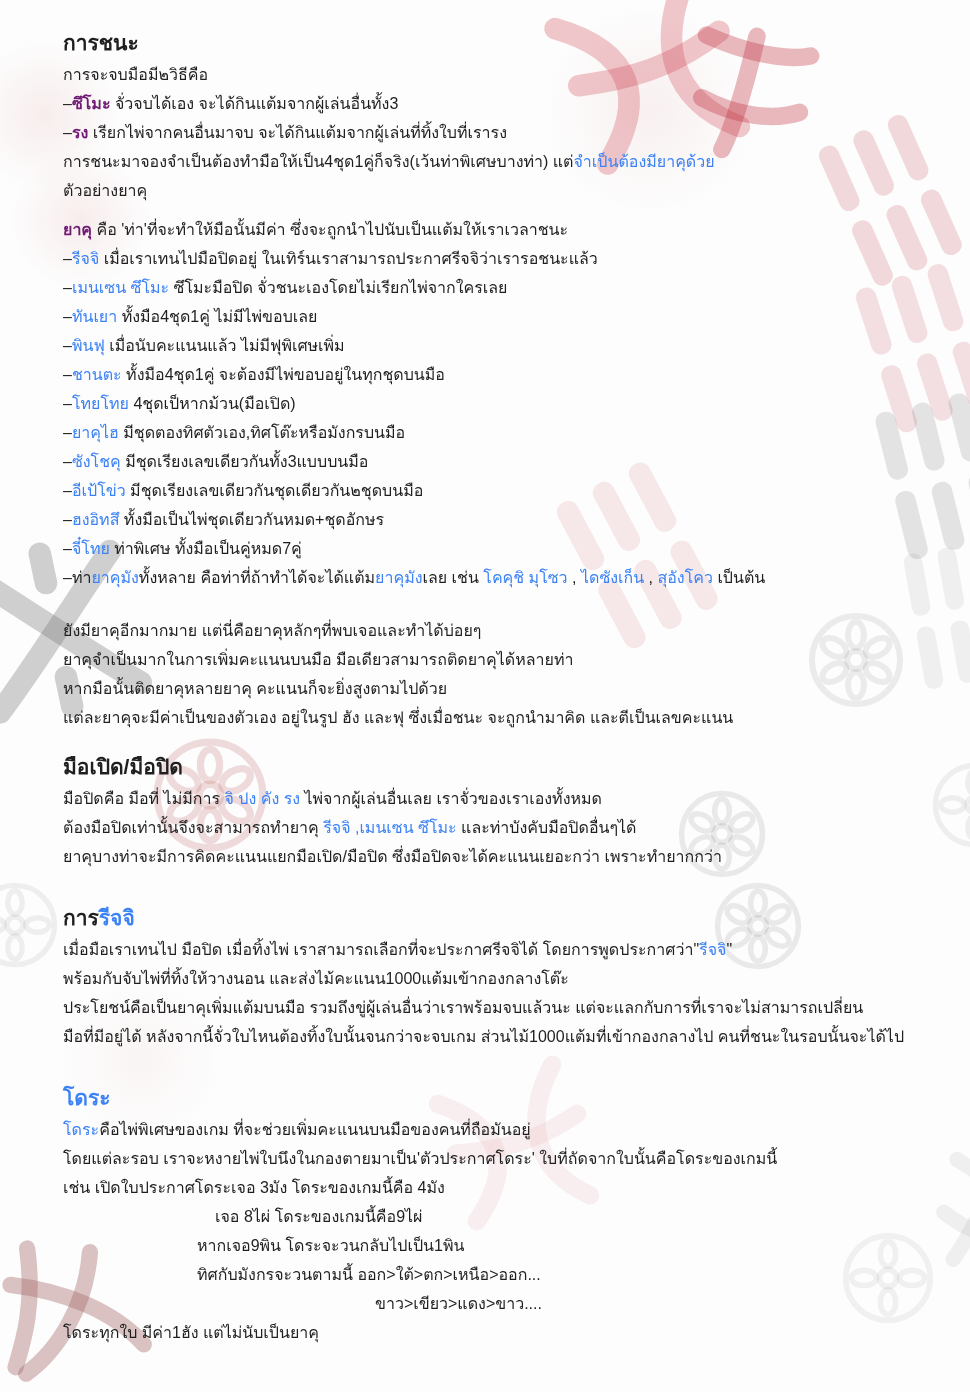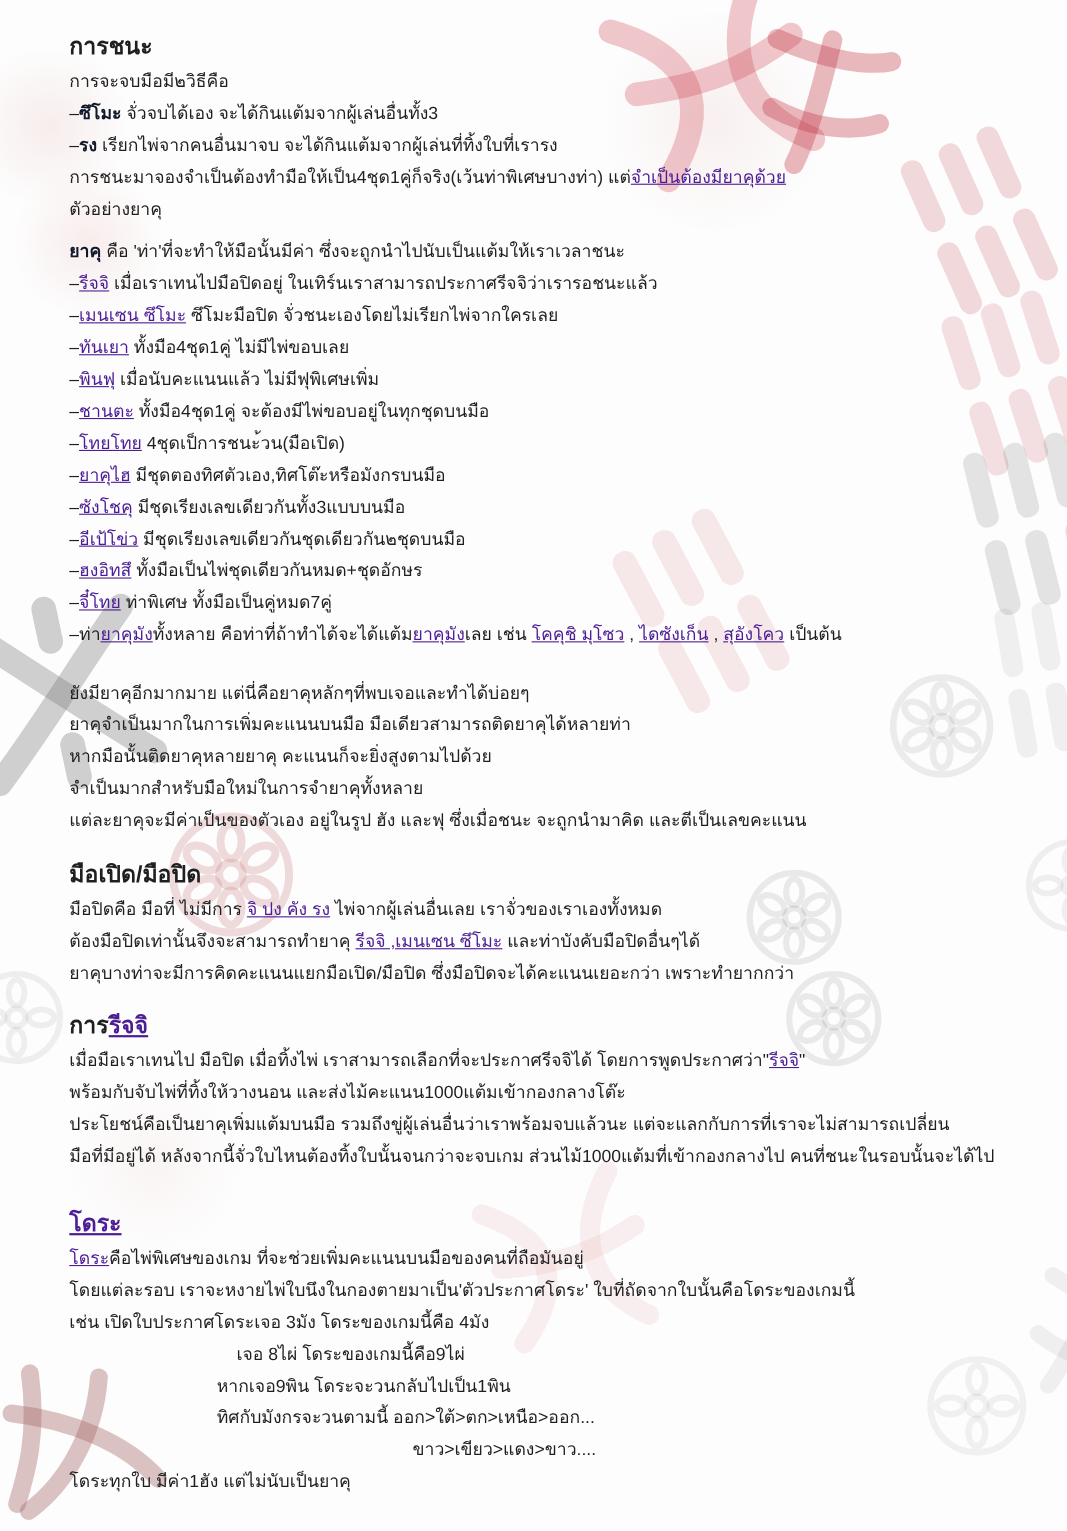--- a/index.html
+++ b/index.html
@@ -44,22 +44,22 @@
   .content{
     position:relative;z-index:1;
     padding:26px 40px 0 63px;
   }
   .line{
     font-size:16px;line-height:29px;white-space:nowrap;
   }
   .line.h1{
     font-size:21px;line-height:34px;font-weight:bold;
   }
-  .red{color:#4c1d95;text-decoration:underline;}
-  .term{color:#0f172a;font-weight:600;}
+  .red{color:#3b82f6;}
+  .term{color:#701a75;font-weight:600;}
 </style>
 </head>
 <body>
 
 <div class="page">
 
   <div class="watermarks">
     <div class="blob b1"></div>
     <div class="blob b2"></div>
     <div class="blob b3"></div>
@@ -284,37 +284,36 @@
       <div class="line"><span>–</span><span class="term">ซึโมะ</span><span> จั่วจบได้เอง  จะได้กินแต้มจากผู้เล่นอื่นทั้ง3</span></div>
       <div class="line"><span>–</span><span class="term">รง</span><span> เรียกไพ่จากคนอื่นมาจบ  จะได้กินแต้มจากผู้เล่นที่ทิ้งใบที่เรารง</span></div>
       <div class="line"><span>การชนะมาจองจำเป็นต้องทำมือให้เป็น4ชุด1คู่ก็จริง(เว้นท่าพิเศษบางท่า)  แต่</span><span class="red">จำเป็นต้องมียาคุด้วย</span></div>
       <div class="line"><span>ตัวอย่างยาคุ</span></div>
       <div class="line" style="margin-top: 10px;"><span class="term">ยาคุ</span><span> คือ  'ท่า'ที่จะทำให้มือนั้นมีค่า  ซึ่งจะถูกนำไปนับเป็นแต้มให้เราเวลาชนะ</span></div>
       <div class="line"><span>–</span><span class="red">รีจจิ</span><span> เมื่อเราเทนไปมือปิดอยู่  ในเทิร์นเราสามารถประกาศรีจจิว่าเรารอชนะแล้ว</span></div>
       <div class="line"><span>–</span><span class="red">เมนเซน ซึโมะ</span><span> ซึโมะมือปิด  จั่วชนะเองโดยไม่เรียกไพ่จากใครเลย</span></div>
       <div class="line"><span>–</span><span class="red">ทันเยา</span><span> ทั้งมือ4ชุด1คู่  ไม่มีไพ่ขอบเลย</span></div>
       <div class="line"><span>–</span><span class="red">พินฟุ</span><span> เมื่อนับคะแนนแล้ว  ไม่มีฟุพิเศษเพิ่ม</span></div>
       <div class="line"><span>–</span><span class="red">ชานตะ</span><span> ทั้งมือ4ชุด1คู่  จะต้องมีไพ่ขอบอยู่ในทุกชุดบนมือ</span></div>
-      <div class="line"><span>–</span><span class="red">โทยโทย</span><span>  4ชุดเป็การชนะ้วน(มือเปิด)</span></div>
+      <div class="line"><span>–</span><span class="red">โทยโทย</span><span>  4ชุดเป็หากม้วน(มือเปิด)</span></div>
       <div class="line"><span>–</span><span class="red">ยาคุไฮ</span><span> มีชุดตองทิศตัวเอง,ทิศโต๊ะหรือมังกรบนมือ</span></div>
       <div class="line"><span>–</span><span class="red">ซังโชคุ</span><span> มีชุดเรียงเลขเดียวกันทั้ง3แบบบนมือ</span></div>
       <div class="line"><span>–</span><span class="red">อีเป้โข่ว</span><span> มีชุดเรียงเลขเดียวกันชุดเดียวกัน๒ชุดบนมือ</span></div>
       <div class="line"><span>–</span><span class="red">ฮงอิทสึ</span><span> ทั้งมือเป็นไพ่ชุดเดียวกันหมด+ชุดอักษร</span></div>
       <div class="line"><span>–</span><span class="red">จี๋โทย</span><span> ท่าพิเศษ  ทั้งมือเป็นคู่หมด7คู่</span></div>
       <div class="line"><span>–ท่า</span><span class="red">ยาคุมัง</span><span>ทั้งหลาย  คือท่าที่ถ้าทำได้จะได้แต้ม</span><span class="red">ยาคุมัง</span><span>เลย  เช่น </span><span class="red">โคคุชิ มุโซว</span><span> , </span><span class="red">ไดซังเก็น</span><span> , </span><span class="red">สุอังโคว</span><span> เป็นต้น</span></div>
       <div class="line" style="margin-top: 24px;"><span>ยังมียาคุอีกมากมาย  แต่นี่คือยาคุหลักๆที่พบเจอและทำได้บ่อยๆ</span></div>
       <div class="line"><span>ยาคุจำเป็นมากในการเพิ่มคะแนนบนมือ  มือเดียวสามารถติดยาคุได้หลายท่า</span></div>
       <div class="line"><span>หากมือนั้นติดยาคุหลายยาคุ  คะแนนก็จะยิ่งสูงตามไปด้วย</span></div>
-      <div class="line"><span>จำเป็นมากสำหรับมือใหม่ในการจำยาคุทั้งหลาย</span></div>
       <div class="line"><span>แต่ละยาคุจะมีค่าเป็นของตัวเอง  อยู่ในรูป ฮัง และฟุ  ซึ่งเมื่อชนะ  จะถูกนำมาคิด  และตีเป็นเลขคะแนน</span></div>
       <div class="line h1" style="margin-top: 18px;"><span>มือเปิด/มือปิด</span></div>
       <div class="line"><span>มือปิดคือ  มือที่ ไม่มีการ </span><span class="red">จิ ปง คัง รง</span><span> ไพ่จากผู้เล่นอื่นเลย  เราจั่วของเราเองทั้งหมด</span></div>
       <div class="line"><span>ต้องมือปิดเท่านั้นจึงจะสามารถทำยาคุ </span><span class="red">รีจจิ ,เมนเซน ซึโมะ</span><span> และท่าบังคับมือปิดอื่นๆได้</span></div>
       <div class="line"><span>ยาคุบางท่าจะมีการคิดคะแนนแยกมือเปิด/มือปิด  ซึ่งมือปิดจะได้คะแนนเยอะกว่า  เพราะทำยากกว่า</span></div>
-      <div class="line h1" style="margin-top: 16px;"><span>การ</span><span class="red">รีจจิ</span></div>
+      <div class="line h1" style="margin-top: 30px;"><span>การ</span><span class="red">รีจจิ</span></div>
       <div class="line"><span>เมื่อมือเราเทนไป  มือปิด  เมื่อทิ้งไพ่  เราสามารถเลือกที่จะประกาศรีจจิได้  โดยการพูดประกาศว่า"</span><span class="red">รีจจิ</span><span>"</span></div>
       <div class="line"><span>พร้อมกับจับไพ่ที่ทิ้งให้วางนอน  และส่งไม้คะแนน1000แต้มเข้ากองกลางโต๊ะ</span></div>
       <div class="line"><span>ประโยชน์คือเป็นยาคุเพิ่มแต้มบนมือ  รวมถึงขู่ผู้เล่นอื่นว่าเราพร้อมจบแล้วนะ  แต่จะแลกกับการที่เราจะไม่สามารถเปลี่ยน</span></div>
       <div class="line"><span>มือที่มีอยู่ได้  หลังจากนี้จั่วใบไหนต้องทิ้งใบนั้นจนกว่าจะจบเกม  ส่วนไม้1000แต้มที่เข้ากองกลางไป  คนที่ชนะในรอบนั้นจะได้ไป</span></div>
       <div class="line h1" style="margin-top: 30px;"><span class="red">โดระ</span></div>
       <div class="line"><span class="red">โดระ</span><span>คือไพ่พิเศษของเกม  ที่จะช่วยเพิ่มคะแนนบนมือของคนที่ถือมันอยู่</span></div>
       <div class="line"><span>โดยแต่ละรอบ  เราจะหงายไพ่ใบนึงในกองตายมาเป็น'ตัวประกาศโดระ'  ใบที่ถัดจากใบนั้นคือโดระของเกมนี้</span></div>
       <div class="line"><span>เช่น  เปิดใบประกาศโดระเจอ  3มัง  โดระของเกมนี้คือ  4มัง</span></div>
       <div class="line" style="padding-left: 152px;"><span>เจอ  8ไผ่  โดระของเกมนี้คือ9ไผ่</span></div>
       <div class="line" style="padding-left: 134px;"><span>หากเจอ9พิน   โดระจะวนกลับไปเป็น1พิน</span></div>

